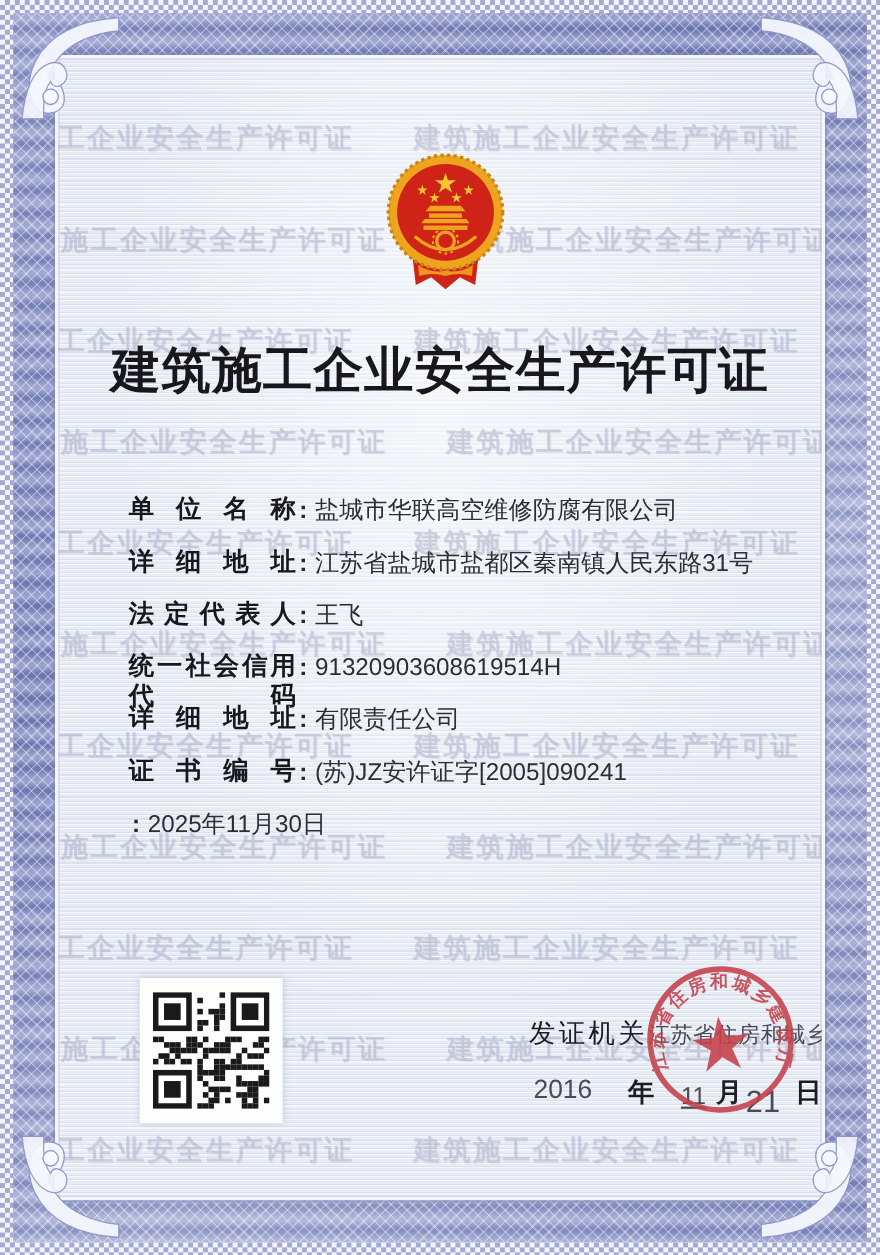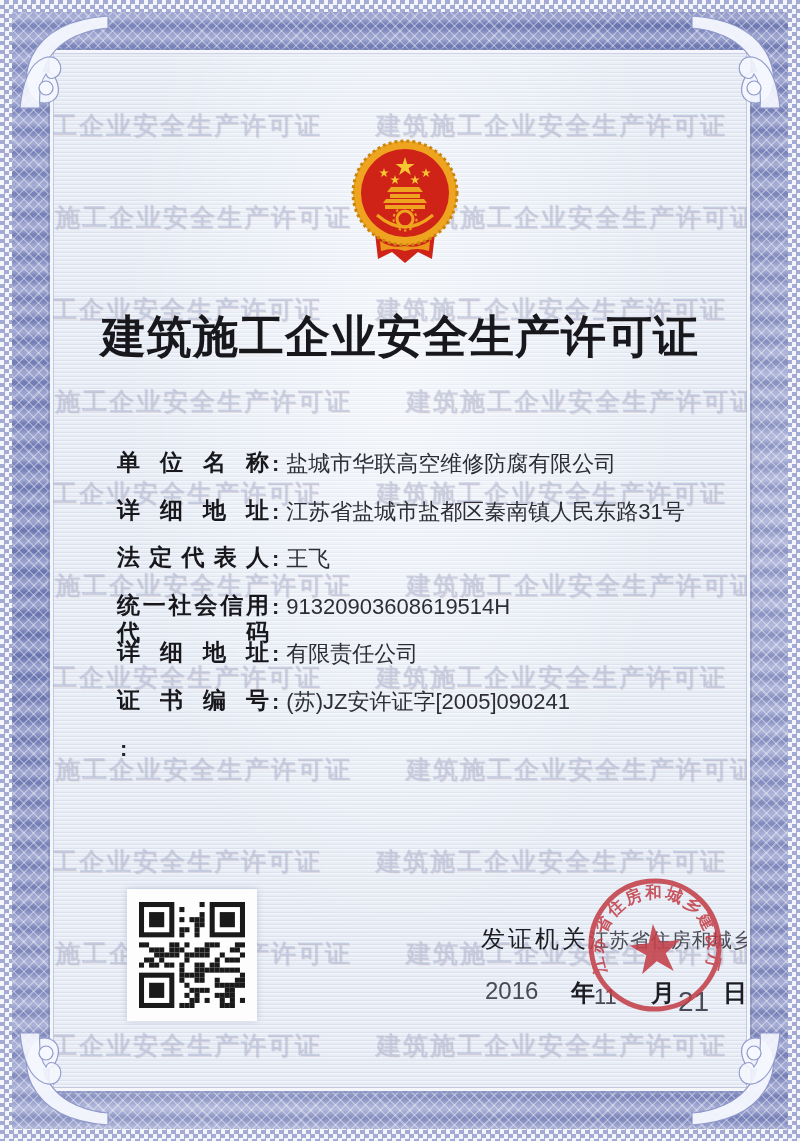--- a/index.html
+++ b/index.html
@@ -73,21 +73,21 @@
   
   .issuer-row{position:absolute;left:428px;top:870px;display:flex;align-items:baseline;white-space:nowrap;}
   .issuer-label{font-size:24px;font-weight:normal;color:#1c1c22;letter-spacing:3px;}
   .issuer-value{font-size:20px;color:#4b4b55;letter-spacing:.5px;}
   .date-row{position:absolute;left:432px;top:918px;width:260px;height:46px;font-size:24px;color:#1c1c22;}
   .date-row span{position:absolute;top:6px;}
   .dt-num{color:#4a4a56;font-weight:normal;}
   .dt-unit{font-weight:bold;}
   .dt-year{left:0;}
   .dt-year-unit{left:86px;}
-  .dt-month{left:109px;top:13px !important;font-size:22px;}
+  .dt-month{left:134px;top:13px !important;font-size:22px;text-decoration:underline;}
   .dt-month-unit{left:166px;}
   .dt-day{left:193px;top:15px !important;font-size:28px;}
   .dt-day-unit{left:238px;}
   
   .seal{position:absolute;left:516px;top:806px;width:172px;height:172px;z-index:3;
         transform:rotate(-6deg);opacity:.88;}
   
   .corner{position:absolute;width:104px;height:104px;z-index:2;}
   .corner.tl{left:10px;top:10px;}
   .corner.tr{right:10px;top:10px;transform:scaleX(-1);}
@@ -203,20 +203,21 @@
           <div class="field-colon">:</div>
           <div class="field-value">有限责任公司</div>
         </div>
         <div class="field-row">
           <div class="field-label">证书编号</div>
           <div class="field-colon">:</div>
           <div class="field-value">(苏)JZ安许证字[2005]090241</div>
         </div>
         <div class="field-row">
           <div class="field-colon">:</div>
+          <div class="field-value">2025年11月30日</div>
         </div>
       </div>
 
       <div class="qr-box">
         <svg id="qr" width="106" height="106" viewBox="0 0 105 105">
             <g fill="#1a1a1a">
               <rect x="60" y="0" width="5" height="5"></rect>
               <rect x="40" y="5" width="5" height="5"></rect>
               <rect x="60" y="10" width="5" height="5"></rect>
               <rect x="40" y="15" width="5" height="5"></rect>

